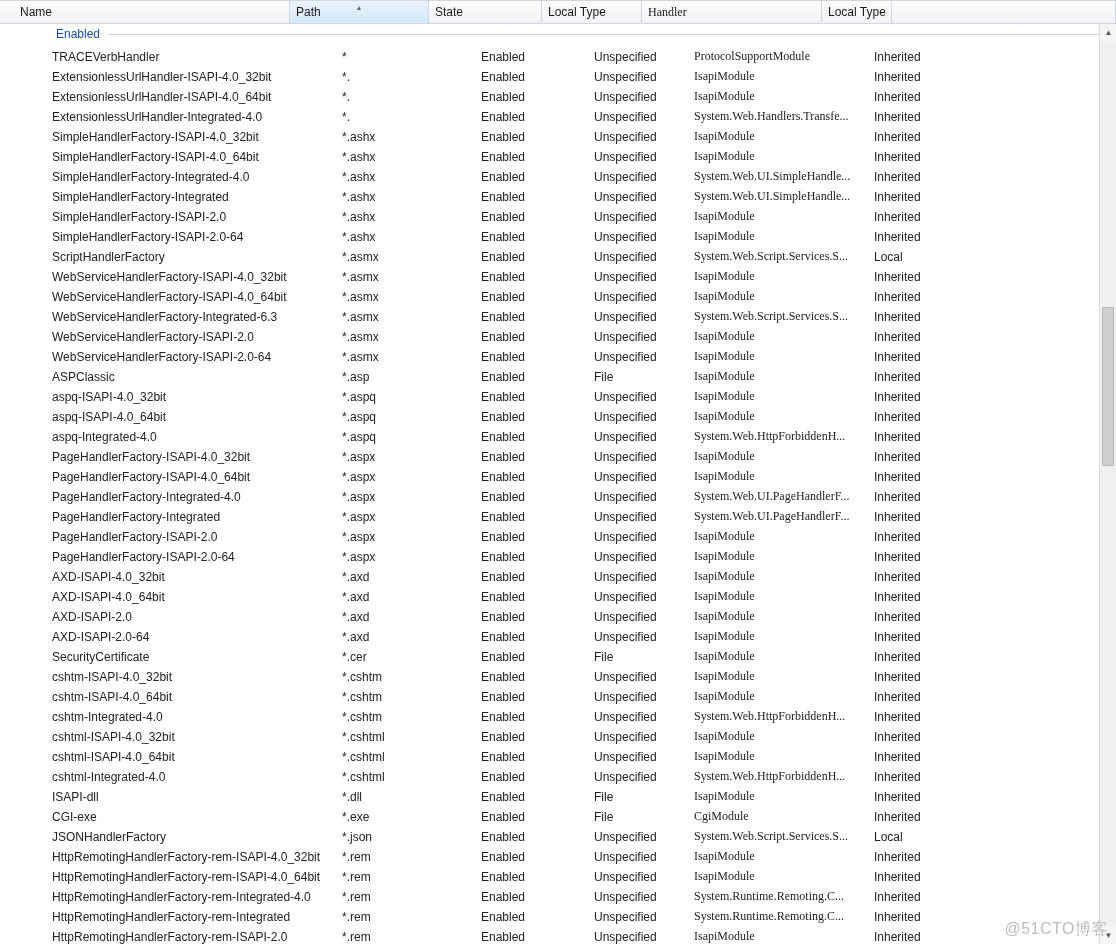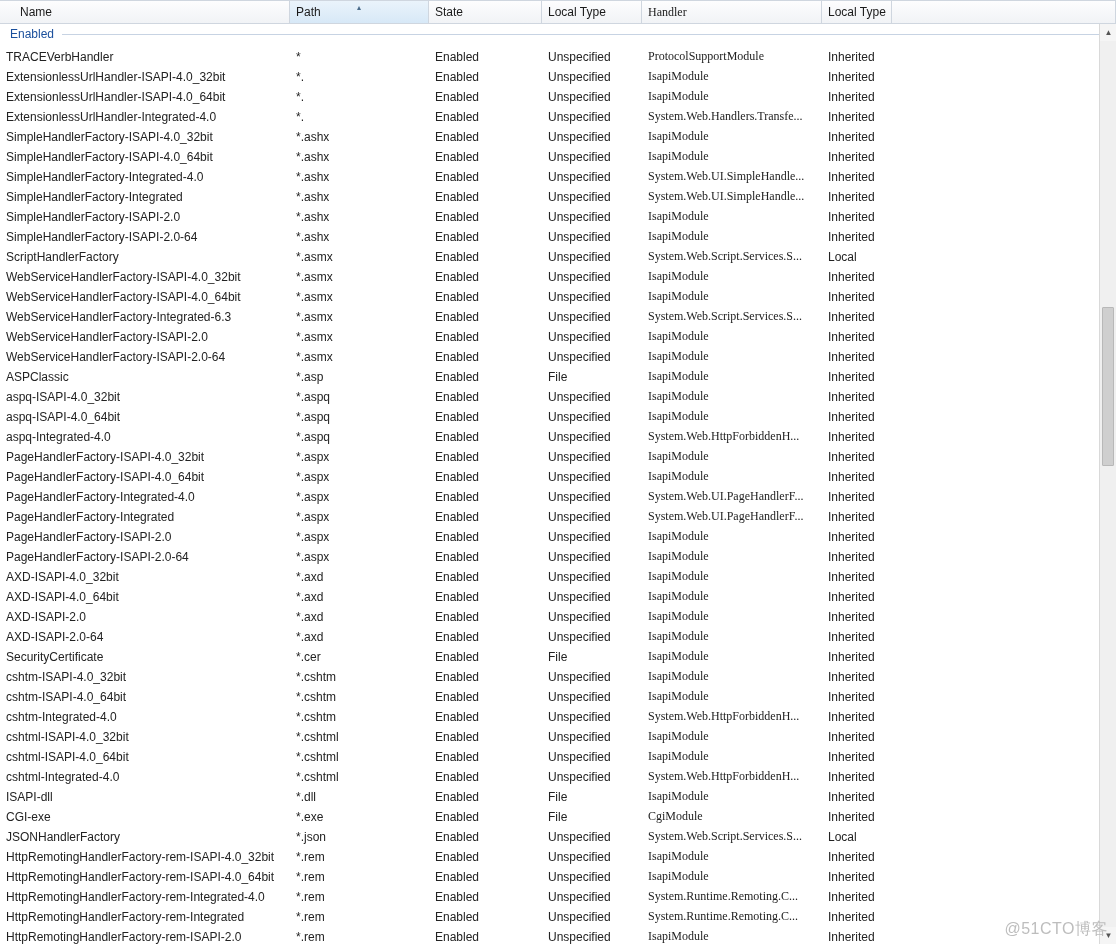--- a/index.html
+++ b/index.html
@@ -49,20 +49,21 @@
   .c-state  { width: 113px; }
   .c-ptype  { width: 100px; }
   .c-handler{ width: 180px; font-family: Liberation Serif, serif; }
   .c-entry  { width:  70px; }
 
   
   .body-area {
     position: relative;
     flex: 1;
     overflow: hidden;
+    padding-left: 46px;
   }
 
   
   .group-header {
     display: flex; align-items: center;
     height: 20px;
     padding-left: 10px;
     color: #1a4f9c;
     font-size: 12px;
   }

